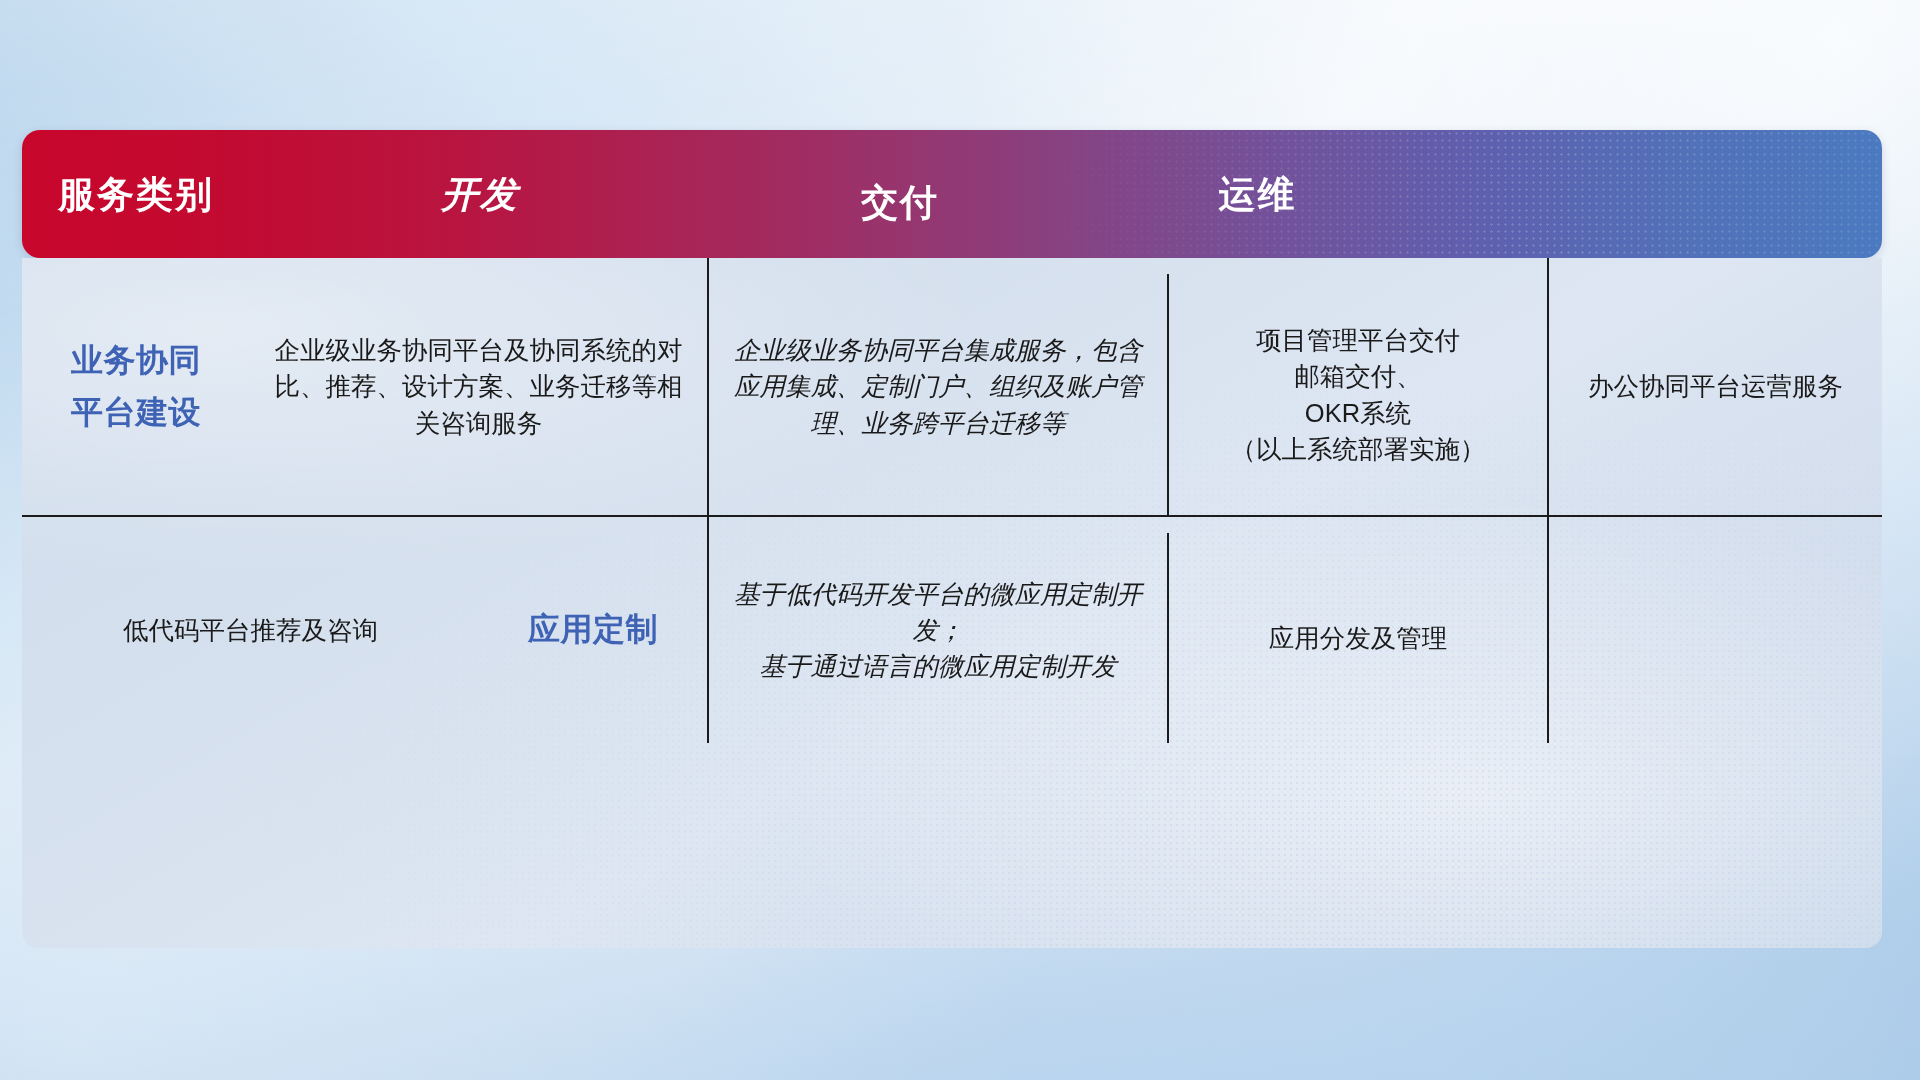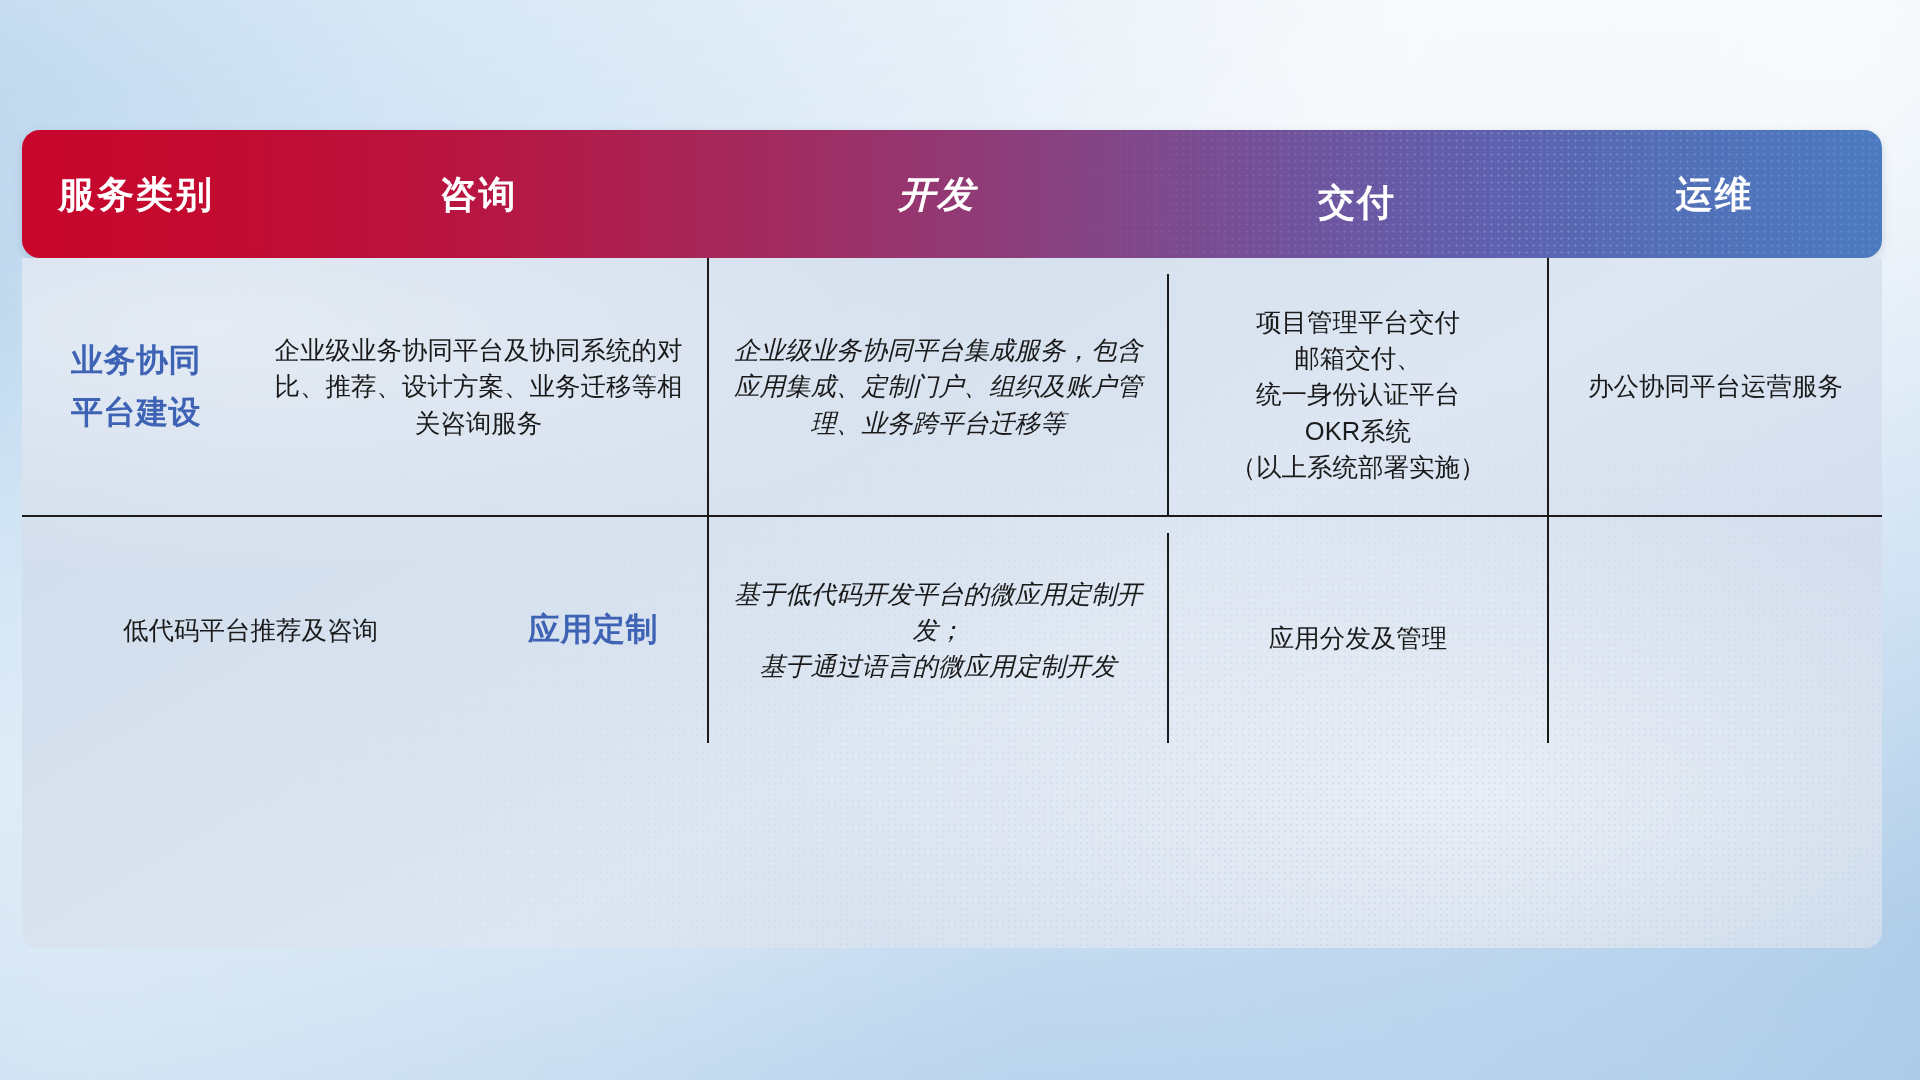--- a/index.html
+++ b/index.html
@@ -156,42 +156,40 @@
 </style>
 </head>
 <body>
 
 <div id="canvas">
 
   <div id="table">
 
     <div class="thead">
       <div class="th c0">服务类别</div>
-      <div class="th c1">咨询</div>
       <div class="th c2">开发</div>
       <div class="th c3">交付</div>
       <div class="th c4">运维</div>
     </div>
 
     <div class="tbody">
 
       <div class="row r0">
         <div class="td cat c0">
           <div>
             <div>业务协同</div>
             <div>平台建设</div>
           </div>
         </div>
         <div class="td c1">企业级业务协同平台及协同系统的对比、推荐、设计方案、业务迁移等相关咨询服务</div>
         <div class="td c2 rule-l">企业级业务协同平台集成服务，包含应用集成、定制门户、组织及账户管理、业务跨平台迁移等</div>
         <div class="td c3 rule-l">
           <div>
             <div>项目管理平台交付</div>
             <div>邮箱交付、</div>
-            <div>统一身份认证平台</div>
             <div>OKR系统</div>
             <div>（以上系统部署实施）</div>
           </div>
         </div>
         <div class="td c4 rule-l">办公协同平台运营服务</div>
       </div>
 
 
       <div class="row r2">
         <div class="td c1">低代码平台推荐及咨询</div>

